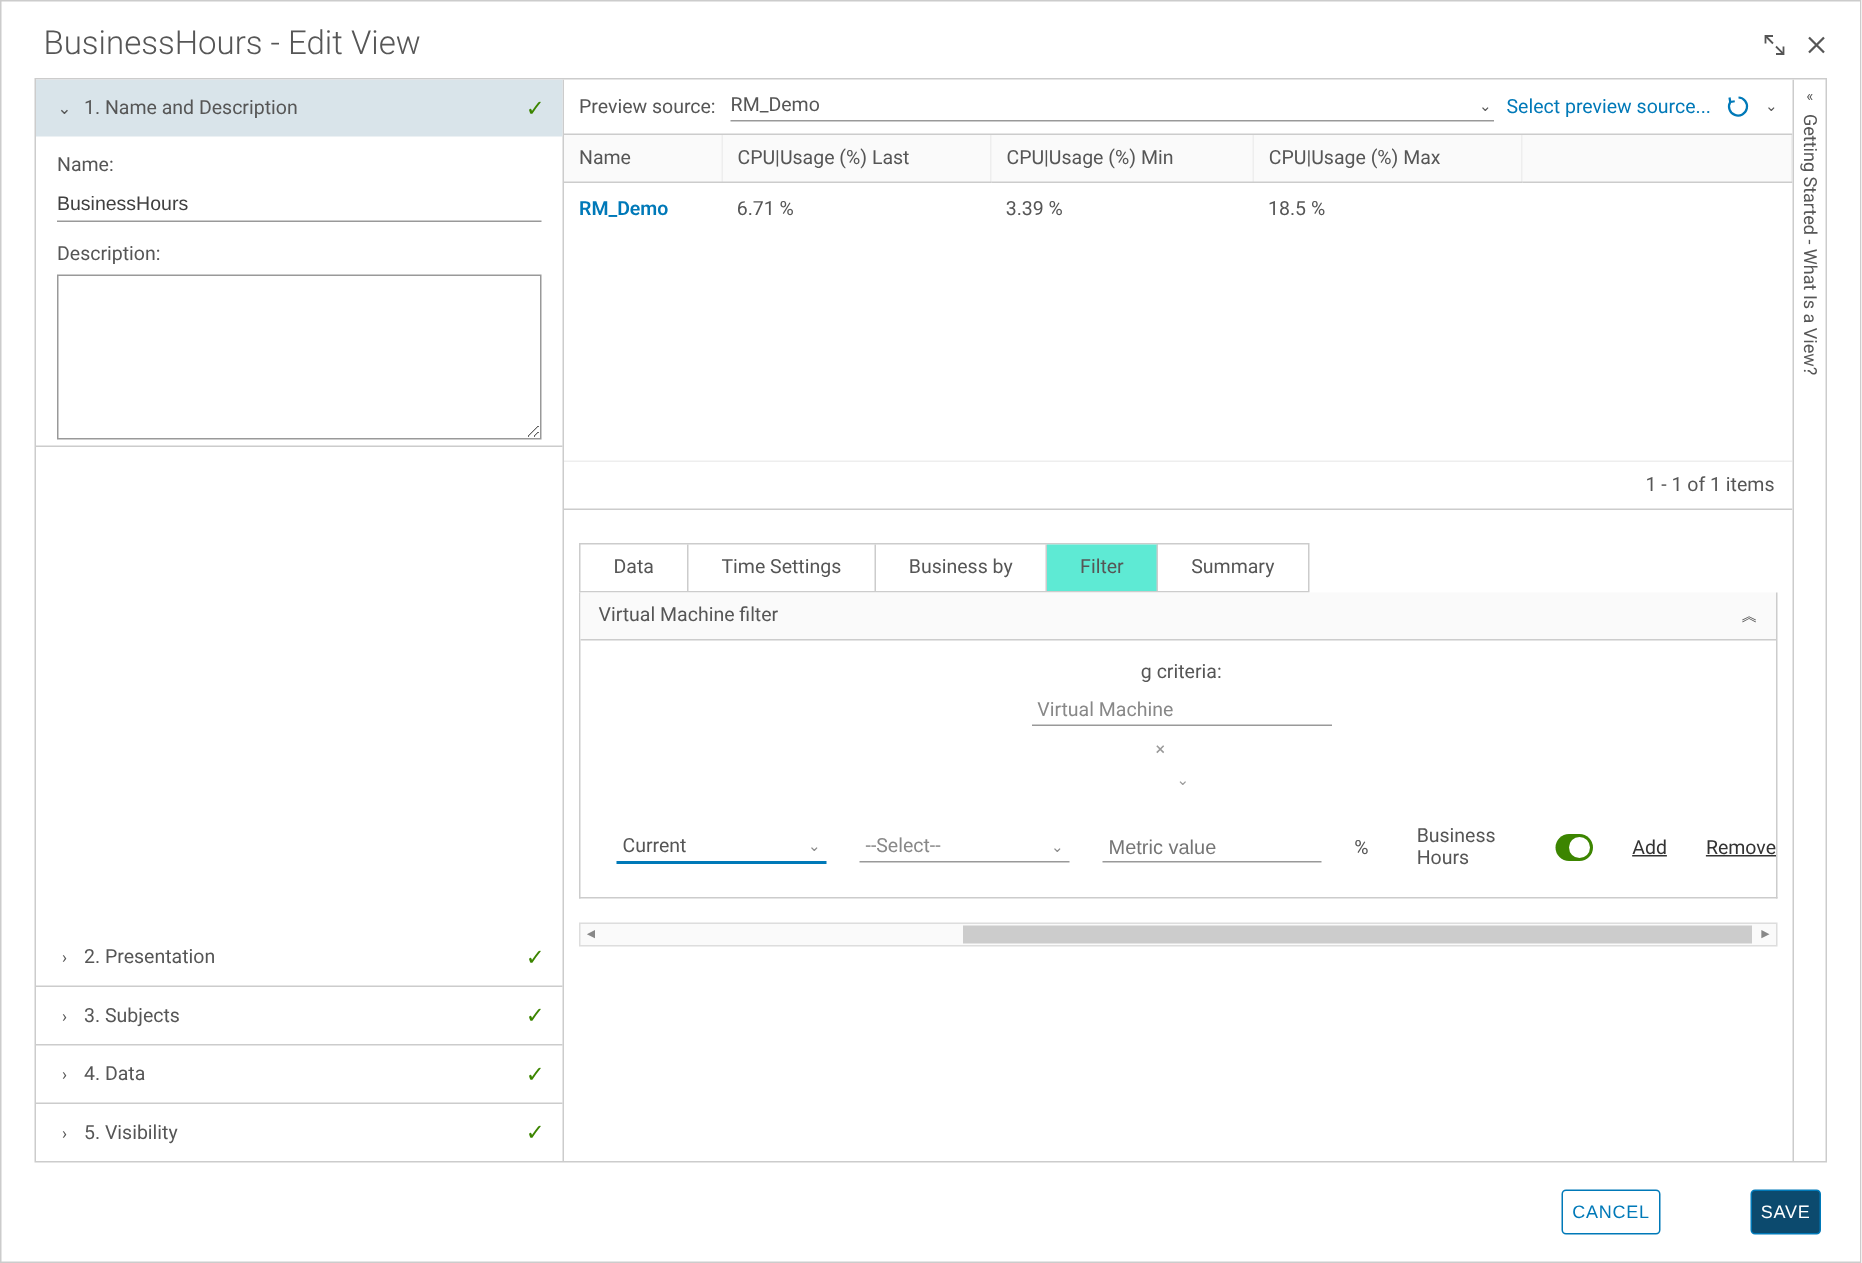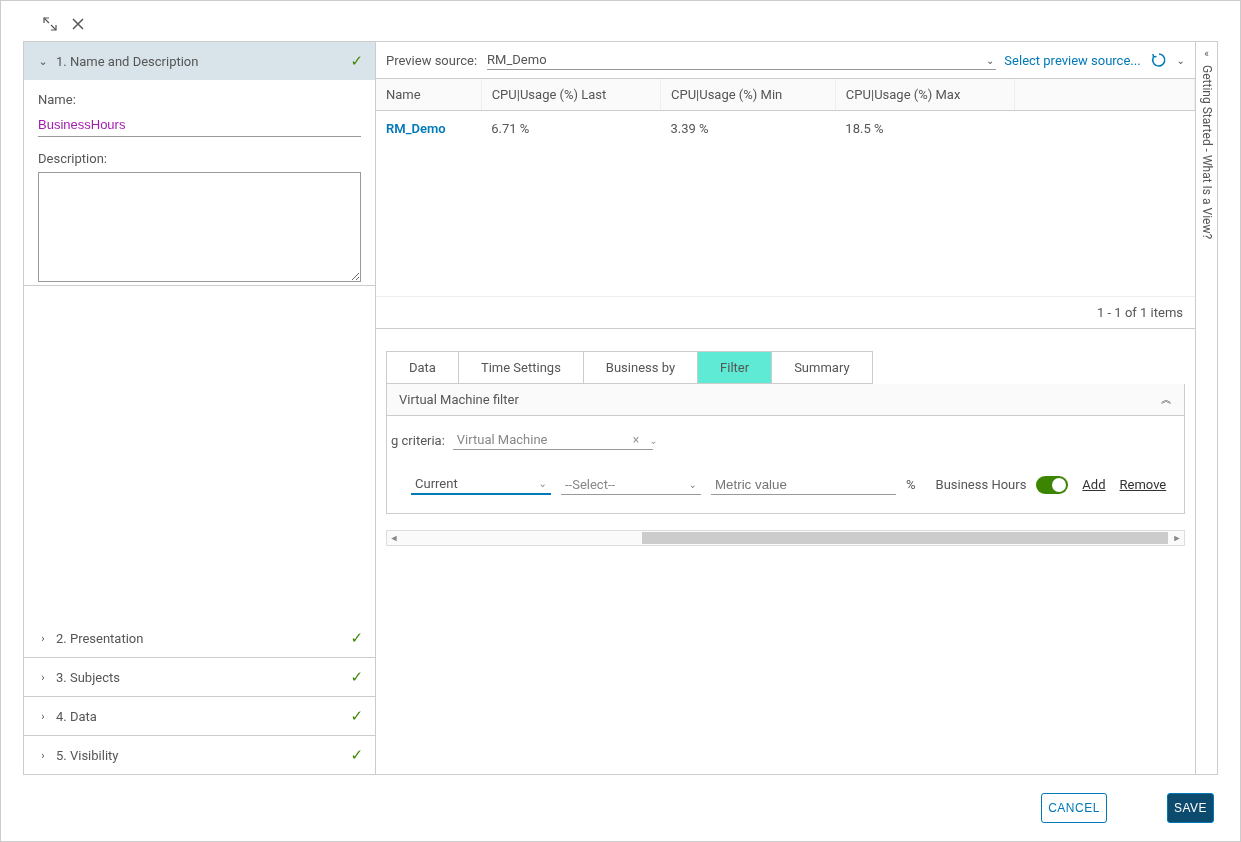--- a/index.html
+++ b/index.html
@@ -11,21 +11,21 @@
 .dialog-body { flex: 1; display: flex; border: 1px solid #ccc; margin: 0 22px; overflow: hidden; }
 .sidebar { width: 352px; border-right: 1px solid #ccc; display: flex; flex-direction: column; }
 .step { border-bottom: 1px solid #ccc; }
 .step-header { display: flex; align-items: center; padding: 10px 12px; cursor: pointer; }
 .step-header.active { background: #d9e4ea; }
 .step-caret { width: 14px; text-align: center; margin-right: 6px; color: #565656; font-size: 11px; }
 .step-title { flex: 1; color: #565656; }
 .step-check { color: #3c8500; font-size: 15px; }
 .step-body { padding: 12px 14px 0 14px; }
 .field-label { margin-bottom: 6px; color: #565656; }
-.text-input { width: 100%; border: none; border-bottom: 1px solid #999; padding: 4px 0; font-size: 13px; color: #a21caf; outline: none; }
+.text-input { width: 100%; border: none; border-bottom: 1px solid #999; padding: 4px 0; font-size: 13px; color: #404040; outline: none; }
 .desc-label { margin-top: 14px; margin-bottom: 6px; }
 .textarea { width: 100%; height: 110px; border: 1px solid #999; resize: both; font-size: 13px; padding: 4px; outline: none; }
 .sidebar-spacer { flex: 1; }
 .main { flex: 1; display: flex; flex-direction: column; overflow: hidden; }
 .preview-bar { display: flex; align-items: center; padding: 8px 10px; gap: 10px; }
 .preview-label { color: #565656; }
 .preview-select { flex: 1; border: none; border-bottom: 1px solid #999; padding: 2px 0; color: #565656; position: relative; }
 .preview-select::after { content: ""; }
 .preview-caret { color: #565656; font-size: 10px; margin-left: -20px; }
 .preview-link { color: #0079b8; cursor: pointer; }
@@ -40,27 +40,27 @@
 .table-footer { text-align: right; padding: 8px 12px; border-top: 1px solid #eee; color: #565656; }
 .tabs { display: flex; border: 1px solid #ccc; margin: 22px 10px 0 10px; width: fit-content; }
 .tab { padding: 8px 22px; border-right: 1px solid #ccc; cursor: pointer; color: #565656; text-align: center; }
 .tab:last-child { border-right: none; }
 .tab.active { background: #5eead4; }
 .filter-panel { margin: 0 10px; border: 1px solid #ccc; border-top: none; }
 .filter-head { display: flex; align-items: center; padding: 8px 12px; background: #fafafa; border-bottom: 1px solid #ccc; }
 .filter-head-title { flex: 1; }
 .filter-collapse { font-size: 11px; color: #565656; cursor: pointer; }
 .filter-body { padding: 14px 0 18px 0; }
-.crit-row { display: flex; align-items: center; gap: 8px; padding-left: 4px; }
+.crit-row { display: flex; align-items: center; gap: 8px; padding-left: 4px; flex-direction: column; }
 .crit-label { color: #565656; }
 .crit-select { border: none; border-bottom: 1px solid #999; padding: 2px 18px 2px 4px; color: #999; min-width: 200px; position: relative; }
 .crit-select .val { color: #888; }
 .crit-clear { color: #999; margin-left: -28px; font-size: 12px; cursor: pointer; }
 .crit-caret { color: #999; font-size: 10px; margin-left: 2px; }
-.filter-row { display: flex; align-items: center; gap: 10px; margin-top: 24px; padding-left: 24px; }
+.filter-row { display: flex; align-items: center; gap: 22px; margin-top: 24px; padding-left: 24px; }
 .sel { border: none; border-bottom: 1px solid #999; padding: 2px 4px; color: #565656; min-width: 140px; display: flex; align-items: center; }
 .sel.cur { border-bottom: 2px solid #0079b8; }
 .sel .caret { margin-left: auto; font-size: 10px; color: #888; }
 .sel.placeholder { color: #888; }
 .metric-input { border: none; border-bottom: 1px solid #999; padding: 2px 4px; min-width: 140px; color: #888; }
 .pct { color: #565656; }
 .bh-label { margin-left: 10px; color: #565656; }
 .toggle { width: 32px; height: 18px; background: #3c8500; border-radius: 9px; position: relative; cursor: pointer; display: inline-block; }
 .toggle .knob { width: 14px; height: 14px; background: #fff; border-radius: 50%; position: absolute; top: 2px; right: 2px; }
 .link-u { color: #333; text-decoration: underline; cursor: pointer; margin-left: 4px; }
@@ -76,20 +76,21 @@
 .btn { padding: 7px 6px; font-size: 12px; letter-spacing: 0.5px; border-radius: 3px; cursor: pointer; border: 1px solid #0079b8; }
 .btn.secondary { background: #fff; color: #0079b8; }
 .btn.primary { background: #0c4a6e; color: #fff; margin-left: 48px; }
 svg { display: block; }
 </style>
 </head>
 <body>
 
 <div class="dialog">
   <div class="dialog-header">
+    <div class="dialog-title">BusinessHours - Edit View</div>
     <span class="hicon">
       <svg width="14" height="14" viewBox="0 0 14 14">
           <path d="M1 6 L1 1 L6 1 M8 13 L13 13 L13 8" stroke="#565656" stroke-width="1.2" fill="none"></path>
           <path d="M1 1 L6 6 M13 13 L8 8" stroke="#565656" stroke-width="1.2"></path>
         </svg>
     </span>
     <span class="hicon">
       <svg width="14" height="14" viewBox="0 0 14 14">
           <path d="M2 2 L12 12 M12 2 L2 12" stroke="#565656" stroke-width="1.5"></path>
         </svg>

